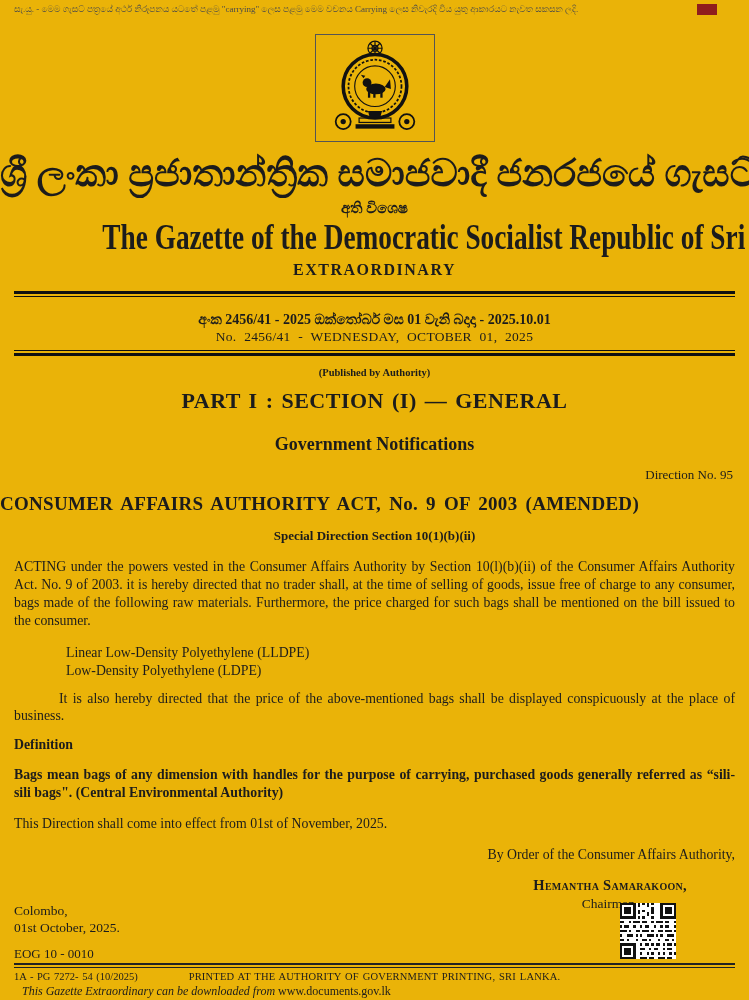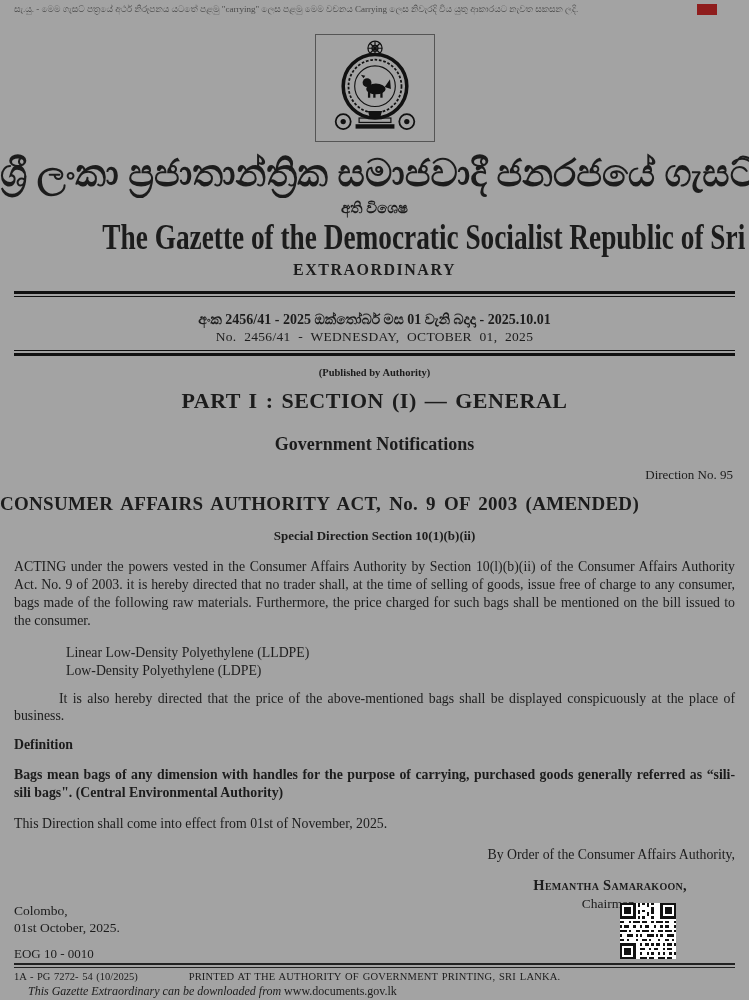--- a/index.html
+++ b/index.html
@@ -1,20 +1,20 @@
 <!DOCTYPE html>
 <html><head>
 <meta charset="utf-8">
 <style>
   html,body{margin:0;padding:0;background:#e8e8e8;}
   .page{
     position:relative;
     width:749px;height:1000px;
     margin:0 auto;
-    background:#a3a3a3;
+    background:#eab308;
     color:#1c1c1c;
     font-family:"Liberation Serif", serif;
     overflow:hidden;
   }
   .top-note{
     position:absolute;top:4px;left:14px;right:30px;
     font-size:9px;color:#4a4a4a;
     white-space:nowrap;overflow:hidden;
   }
   .red-mark{
@@ -70,21 +70,21 @@
   }
   .sig-name{font-variant:small-caps;font-weight:bold;font-size:14.5px;letter-spacing:0.3px;}
   .sig-title{font-size:13.5px;}
   .place-date{position:absolute;left:14px;top:903px;font-size:13.5px;line-height:1.25;}
   .qr{position:absolute;left:619px;top:903px;line-height:0;}
   .doc-code{position:absolute;left:14px;top:946px;font-size:13px;}
   .bottom-rule{position:absolute;left:14px;right:14px;top:963px;height:2px;}
   .footer{position:absolute;left:0;right:0;top:971px;font-size:10.5px;}
   .footer-line1{position:relative;text-align:center;letter-spacing:0.2px;word-spacing:1px;}
   .print-code{position:absolute;left:14px;top:0;letter-spacing:0;}
-  .footer-line2{padding-left:28px;margin-top:2px;font-size:12px;}
+  .footer-line2{padding-left:22px;margin-top:2px;font-size:12px;}
   .footer-italic{font-style:italic;}
   .footer-url{font-style:normal;}
 </style>
 </head>
 <body>
 
 <div class="page">
 
   <div class="top-note">සැ.යු. - මෙම ගැසට් පත්‍රයේ අර්ථ නිරූපනය යටතේ පළමු "carrying" ලෙස පළමු මෙම වචනය Carrying ලෙස නිවැරදි විය යුතු ආකාරයට නැවත සකසන ලදි.</div>
   <div class="red-mark"></div>

